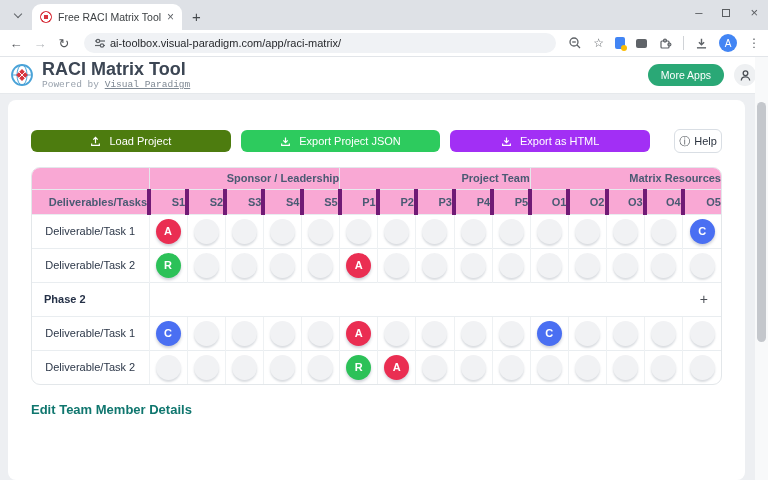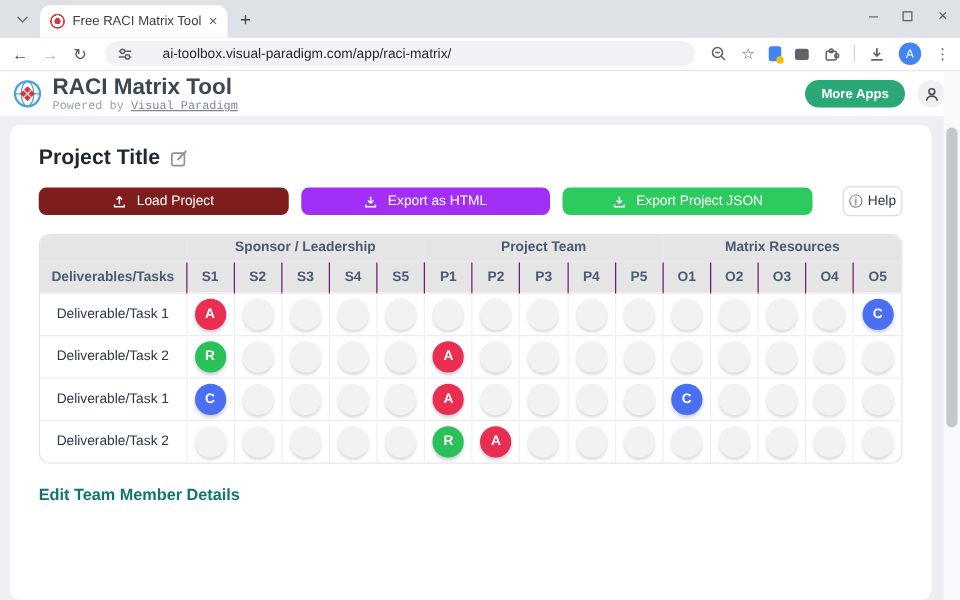--- a/index.html
+++ b/index.html
@@ -16,63 +16,63 @@
   .tab-close { font-size:12px; color:#5f6368; line-height:1; cursor:pointer; }
   .newtab-btn { font-size:15px; color:#45494d; margin:0 0 5px 10px; cursor:pointer; }
   .win-controls { position:absolute; right:10px; top:6px; display:flex; gap:20px; align-items:center; color:#5a5d61; }
   .win-min { font-size:13px; line-height:1; }
   .win-max { width:8px; height:8px; border:1.2px solid #5a5d61; }
   .win-close { font-size:13px; line-height:1; }
 
   .toolbar { height:27px; background:#fff; display:flex; align-items:center; padding:0 8px; gap:8px; border-bottom:1px solid #e2e5e9; }
   .nav-ic { font-size:13px; color:#54575b; width:16px; text-align:center; cursor:pointer; }
   .nav-ic.disabled { color:#b6b9bd; }
-  .urlbar { flex:1; height:20px; background:#f0f2f5; border-radius:10px; display:flex; align-items:center; gap:24px; padding:0 10px; margin:0 4px;text-align:center; }
+  .urlbar { flex:1; height:20px; background:#f0f2f5; border-radius:10px; display:flex; align-items:center; gap:4px; padding:0 10px; margin:0 4px;text-align:center; }
   .url-text { font-size:11px; color:#27292d; white-space:nowrap; overflow:hidden; }
   .tb-right { display:flex; align-items:center; gap:11px; }
   .mini-ic { color:#5f6368; font-size:12px; cursor:pointer; display:flex; align-items:center; }
   .ext-blue { width:10px; height:12px; background:#4285f4; border-radius:2px; position:relative; }
   .ext-blue::after { content:""; position:absolute; right:-2px; bottom:-2px; width:6px; height:6px; border-radius:50%; background:#fbbc04; }
   .ext-gray { width:11px; height:9px; background:#5f6368; border-radius:2px; }
   .vsep { width:1px; height:14px; background:#d0d3d7; }
   .avatar { width:18px; height:18px; border-radius:50%; background:#4285f4; color:#fff; font-size:10px; display:flex; align-items:center; justify-content:center; cursor:pointer; }
 
   
   .viewport { position:relative; height:423px; background:#edeff2; }
   .scrollbar { position:absolute; right:0; top:0; bottom:0; width:13px; background:#f8f9fa; }
   .scroll-thumb { position:absolute; left:2px; right:2px; top:45px; height:240px; border-radius:5px; background:#c4c7cc; }
 
   .appheader { height:37px; background:#fff; border-bottom:1px solid #e6e9ec; display:flex; align-items:center; padding:0 12px 0 10px; }
   .titles { margin-left:8px; line-height:1.15; }
   .app-title { font-size:18px; font-weight:bold; color:#3c4654; }
   .powered { font-size:9.5px; color:#98a1ac;font-family:Liberation Mono, monospace; }
   .powered a { color:#7e8893; }
-  .more-apps { margin-left:auto; border:none; color:#fff; font-size:10.5px; font-weight:bold; padding:5px 13px; border-radius:13px; cursor:pointer; font-family:inherit; }
+  .more-apps { margin-left:auto; border:none; color:#fff; font-size:10.5px; font-weight:normal; padding:5px 13px; border-radius:13px; cursor:pointer; font-family:inherit; }
   .profile-btn { width:22px; height:22px; border-radius:50%; background:#eef0f2; margin-left:10px; display:flex; align-items:center; justify-content:center; cursor:pointer; border:none; }
 
   .main { padding:6px 23px 0 8px; }
   .card { background:#fff; border-radius:8px; padding:16px 23px 20px 23px; min-height:380px; }
 
   .title-row { display:flex; align-items:center; gap:8px; }
   .proj-title { font-size:17px; font-weight:bold; color:#1f2733; }
   .edit-ic { color:#8a929c; cursor:pointer; display:flex; }
 
   .btn-row { display:flex; gap:10px; margin-top:13px; align-items:center; }
   .btn { flex:1; height:22px; border:none; border-radius:6px; color:#fff; font-size:11px; font-family:inherit; display:flex; align-items:center; justify-content:center; gap:8px; cursor:pointer; }
   .help-btn { flex:0 0 48px; margin-left:14px; height:24px; background:#fff; border:1px solid #d9dee4; border-radius:6px; color:#2c3440; font-size:11px; font-family:inherit; display:flex; align-items:center; justify-content:center; gap:4px; cursor:pointer; }
   .help-info { font-size:11px; color:#4a4f55; }
 
   
   .table-wrap { margin-top:14px; border:1px solid #e3e7ea; border-radius:9px; overflow:hidden; }
   table { width:100%; border-collapse:collapse; table-layout:fixed; }
   th, td { font-size:11px; }
-  thead th { background:#e5e5e5; color:#4a5a73; font-weight:bold; text-align:center; }
+  thead th { background:#f9a8d4; color:#4a5a73; font-weight:bold; text-align:right; }
   .group-row th { height:21px; border-left:1px solid #e4e8eb; }
   .group-row th:first-child { border-left:none; }
-  .col-row th { height:25px; border-top:1px solid #e7eaee; border-left:1px solid #701a75; }
+  .col-row th { height:25px; border-top:1px solid #e7eaee; border-left:4px solid #701a75; }
   .col-row th:first-child { border-left:none; }
   tbody td { height:34px; text-align:center; border-top:1px solid #e9edf0; border-left:1px solid #eef1f3; }
   tbody td:first-child { border-left:none; }
   td.phase-label { font-weight:bold; color:#253147; text-align:left; padding-left:12px; }
   td.phase-rest { text-align:right; padding-right:13px; border-left:1px solid #e9edf0; }
   .add-btn { border:none; background:none; color:#4b4f56; font-size:14px; cursor:pointer; line-height:1; font-family:inherit; }
   td.task-label { color:#2c3748; }
   .empty-circle { display:block; width:25px; height:25px; border-radius:50%; margin:0 auto; background:#f1f2f4; box-shadow:0 2px 2px rgba(163,170,180,.4); }
   .badge { display:flex; width:25px; height:25px; border-radius:50%; margin:0 auto; color:#fff; font-weight:bold; font-size:11px; align-items:center; justify-content:center; box-shadow:0 2px 3px rgba(50,60,90,.25); cursor:pointer; }
 
@@ -160,49 +160,42 @@
       <svg width="13" height="13" viewBox="0 0 14 14">
         <circle cx="7" cy="4.6" r="2.5" fill="none" stroke="#4a4f55" stroke-width="1.4"></circle>
         <path d="M2.5 12.5c0-2.5 2-4 4.5-4s4.5 1.5 4.5 4" fill="none" stroke="#4a4f55" stroke-width="1.4"></path>
       </svg>
     </button>
   </div>
 
   <div class="main">
     <div class="card">
 
-      <div class="title-row">
-        <span class="proj-title">Project Title</span>
-        <svg class="edit-ic" width="15" height="15" viewBox="0 0 15 15">
-          <rect x="1.5" y="3.5" width="10" height="10" rx="1.5" fill="none" stroke="#8a929c" stroke-width="1.3"></rect>
-          <line x1="6" y1="9" x2="13" y2="1.8" stroke="#8a929c" stroke-width="1.5"></line>
-        </svg>
-      </div>
 
       <div class="btn-row">
-        <button class="btn" style="background: #7f1d1d;">
+        <button class="btn" style="background: #4d7c0f;">
           <svg width="11" height="11" viewBox="0 0 12 12">
             <path d="M6 8V1.8M3.6 4L6 1.6 8.4 4" fill="none" stroke="#fff" stroke-width="1.3"></path>
             <path d="M1.8 8.2v2h8.4v-2" fill="none" stroke="#fff" stroke-width="1.3"></path>
           </svg>
           <span>Load Project</span>
+        </button>
+        <button class="btn" style="background: rgb(45, 203, 94);">
+          <svg width="11" height="11" viewBox="0 0 12 12">
+            <path d="M6 1.5v5.5M3.6 4.8L6 7.2l2.4-2.4" fill="none" stroke="#fff" stroke-width="1.3"></path>
+            <path d="M1.8 8.2v2h8.4v-2" fill="none" stroke="#fff" stroke-width="1.3"></path>
+          </svg>
+          <span>Export Project JSON</span>
         </button>
         <button class="btn" style="background: rgb(162, 47, 245);">
           <svg width="11" height="11" viewBox="0 0 12 12">
             <path d="M6 1.5v5.5M3.6 4.8L6 7.2l2.4-2.4" fill="none" stroke="#fff" stroke-width="1.3"></path>
             <path d="M1.8 8.2v2h8.4v-2" fill="none" stroke="#fff" stroke-width="1.3"></path>
           </svg>
           <span>Export as HTML</span>
-        </button>
-        <button class="btn" style="background: rgb(45, 203, 94);">
-          <svg width="11" height="11" viewBox="0 0 12 12">
-            <path d="M6 1.5v5.5M3.6 4.8L6 7.2l2.4-2.4" fill="none" stroke="#fff" stroke-width="1.3"></path>
-            <path d="M1.8 8.2v2h8.4v-2" fill="none" stroke="#fff" stroke-width="1.3"></path>
-          </svg>
-          <span>Export Project JSON</span>
         </button>
         <button class="help-btn">
           <span class="help-info">ⓘ</span>
           <span>Help</span>
         </button>
       </div>
 
       <div class="table-wrap">
         <table>
             <colgroup>
@@ -340,20 +333,24 @@
                   <span class="empty-circle"></span>
                 </td>
                 <td>
                   <span class="empty-circle"></span>
                 </td>
                 <td>
                   <span class="empty-circle"></span>
                 </td>
               </tr>
               <tr>
+                <td class="phase-label">Phase 2</td>
+                <td class="phase-rest" colspan="15"><button class="add-btn">+</button></td>
+              </tr>
+              <tr>
                 <td class="task-label">Deliverable/Task 1</td>
                 <td>
                   <span class="badge" style="background: rgb(74, 111, 242);">C</span>
                 </td>
                 <td>
                   <span class="empty-circle"></span>
                 </td>
                 <td>
                   <span class="empty-circle"></span>
                 </td>

